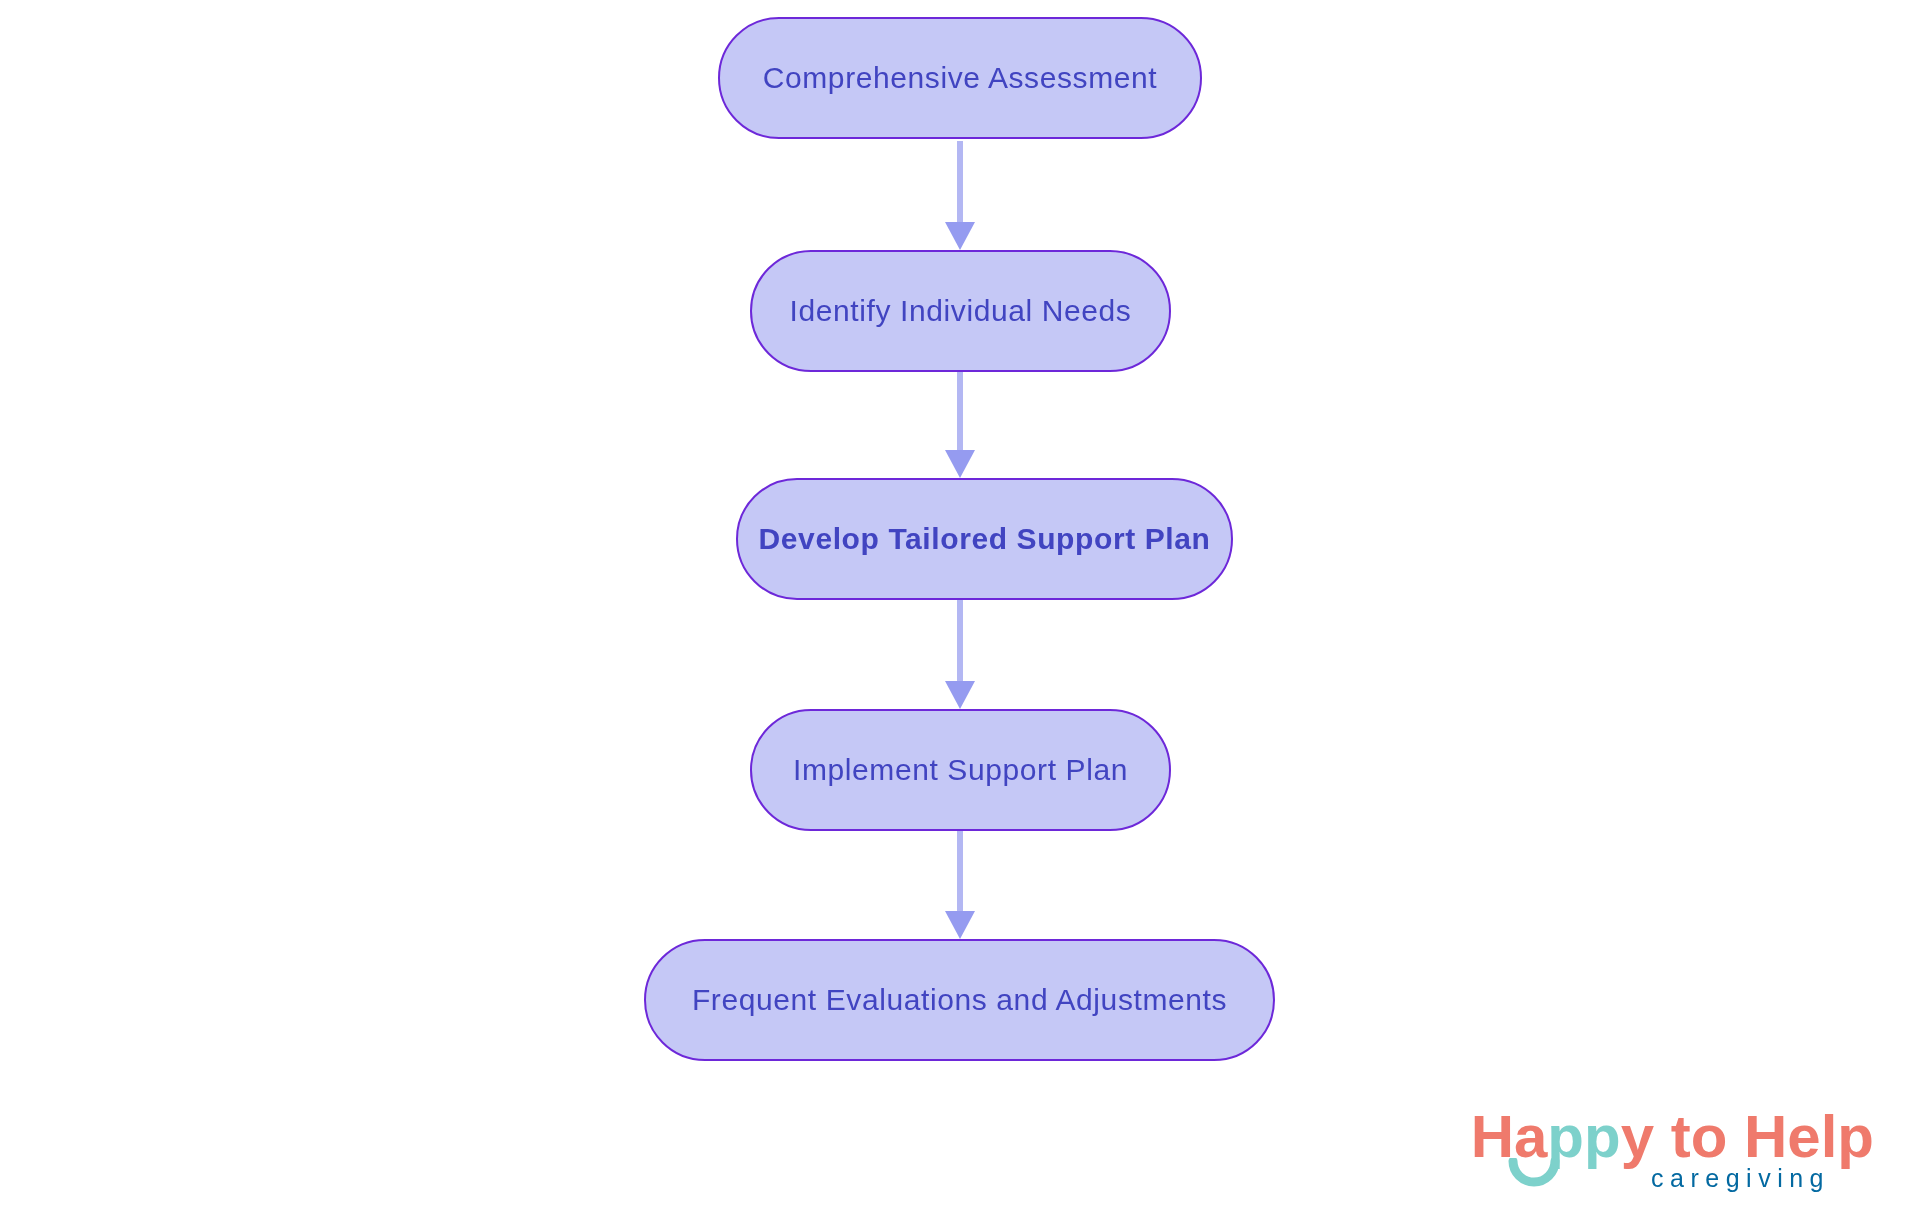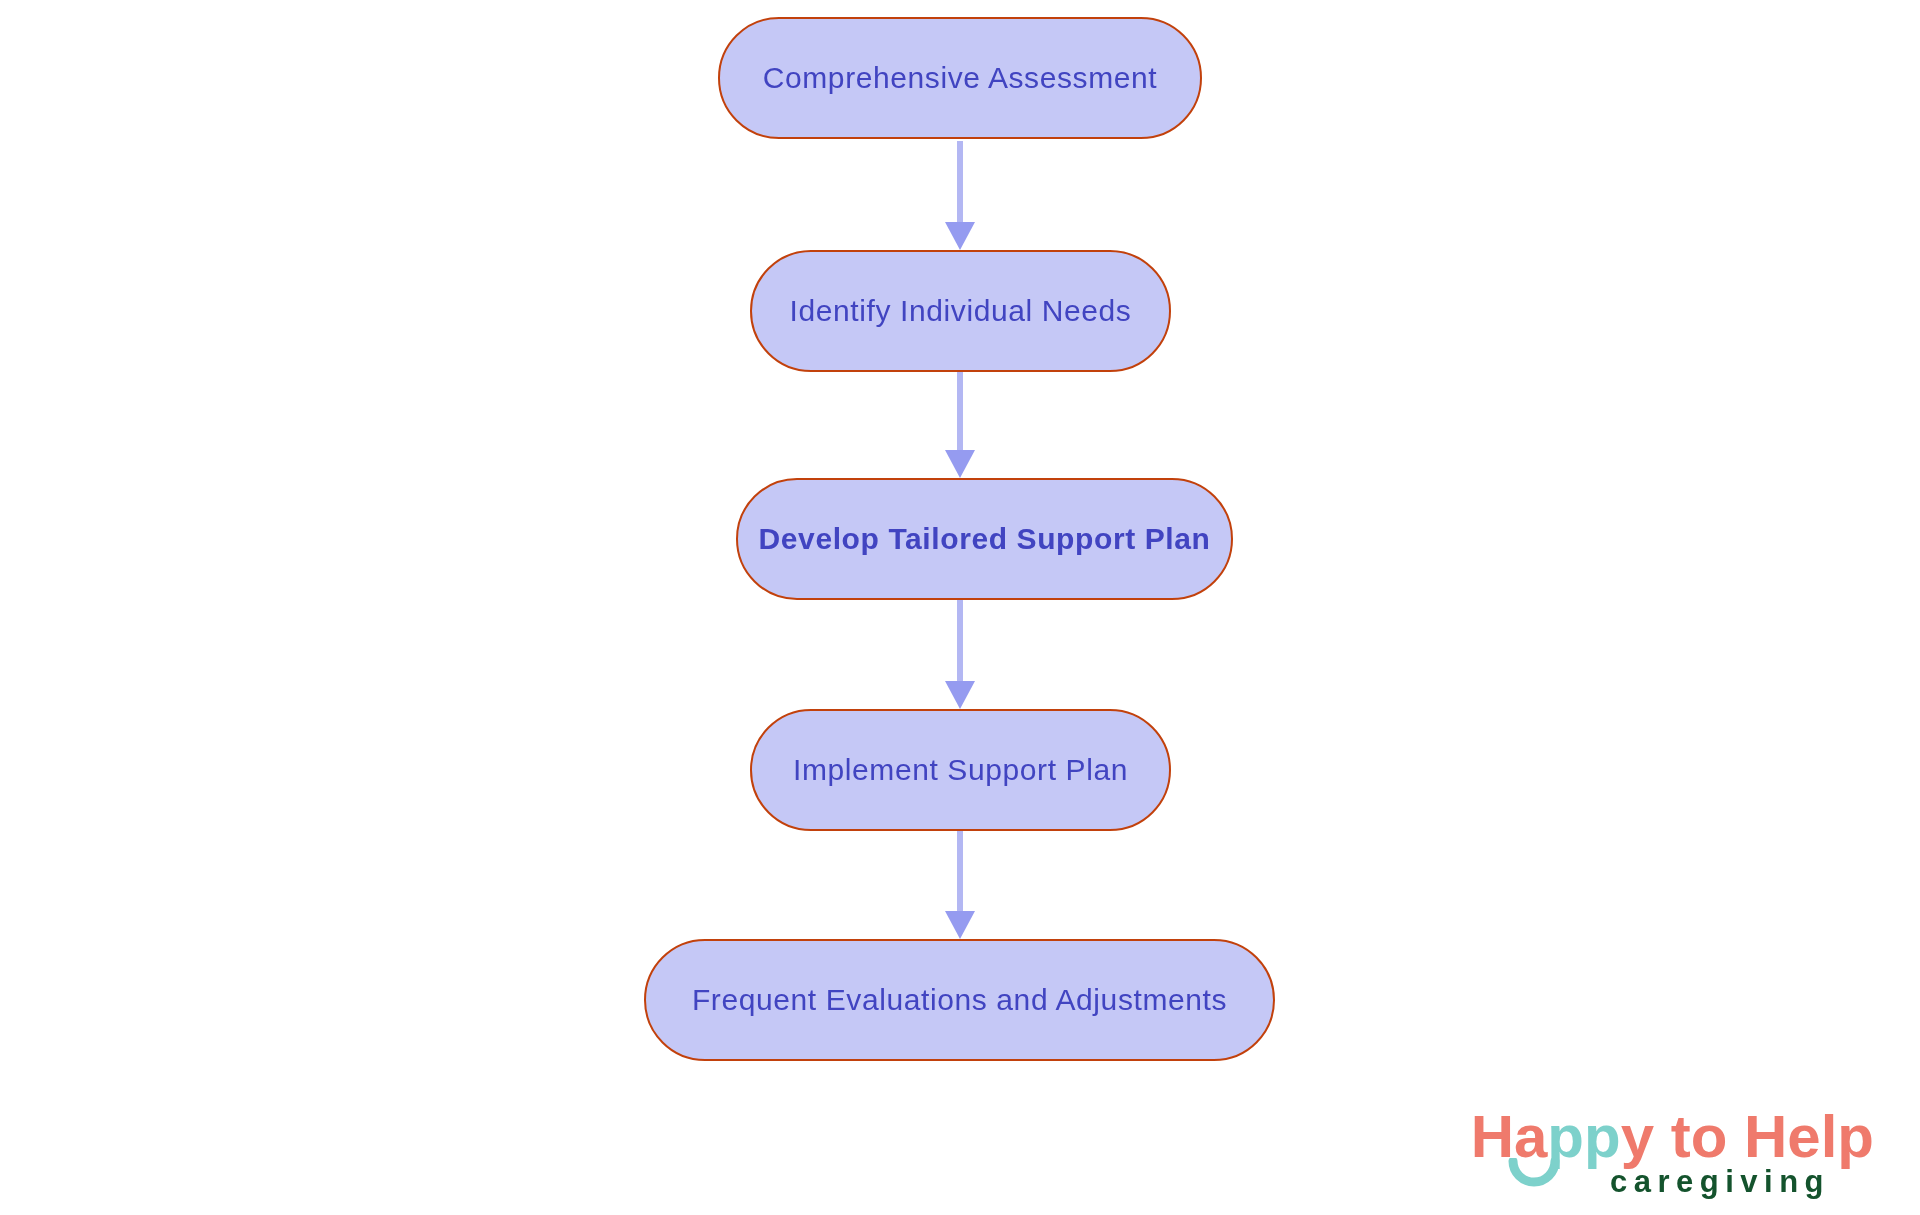--- a/index.html
+++ b/index.html
@@ -13,21 +13,21 @@
     position: relative;
     width: 1920px; height: 1215px;
     background: #ffffff;
   }
 
   
   .node {
     position: absolute;
     height: 122px;
     background: #c5c8f6;
-    border: 2px solid #c2410c;
+    border: 2px solid #6d28d9;
     border-radius: 62px;
     display: flex;
     align-items: center;
     justify-content: center;
   }
   .node-label {
     color: #4144c1;
     font-size: 30px;
     letter-spacing: 0.6px;
     white-space: nowrap;
@@ -80,24 +80,24 @@
   }
   .coral { color: #ef7a6c; }
   .teal  { color: #7dd1cb; }
   .logo-smile {
     position: absolute;
     left: 84px; top: 52px;
   }
   .logo-tagline {
     margin-top: -4px;
     padding-right: 44px;
-    font-size: 31px;
-    font-weight: bold;
+    font-size: 25px;
+    font-weight: normal;
     letter-spacing: 6.5px;
-    color: #14532d;
+    color: #0369a1;
     white-space: nowrap;
   }
 </style>
 </head>
 <body>
 
 <div class="canvas">
 
   <div class="node node-1">
     <span class="node-label">Comprehensive Assessment</span>

